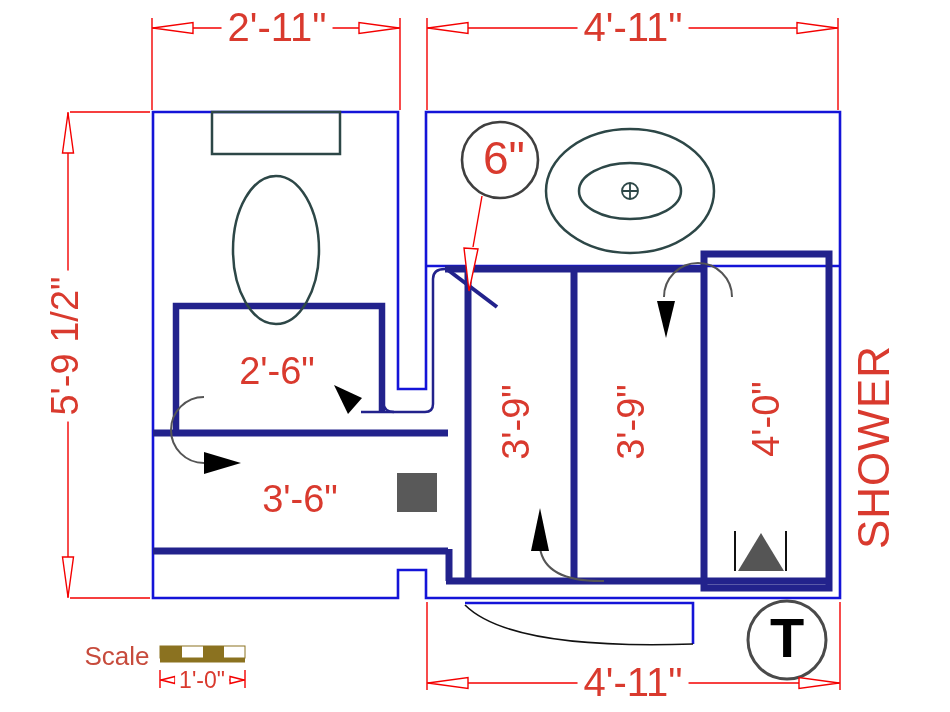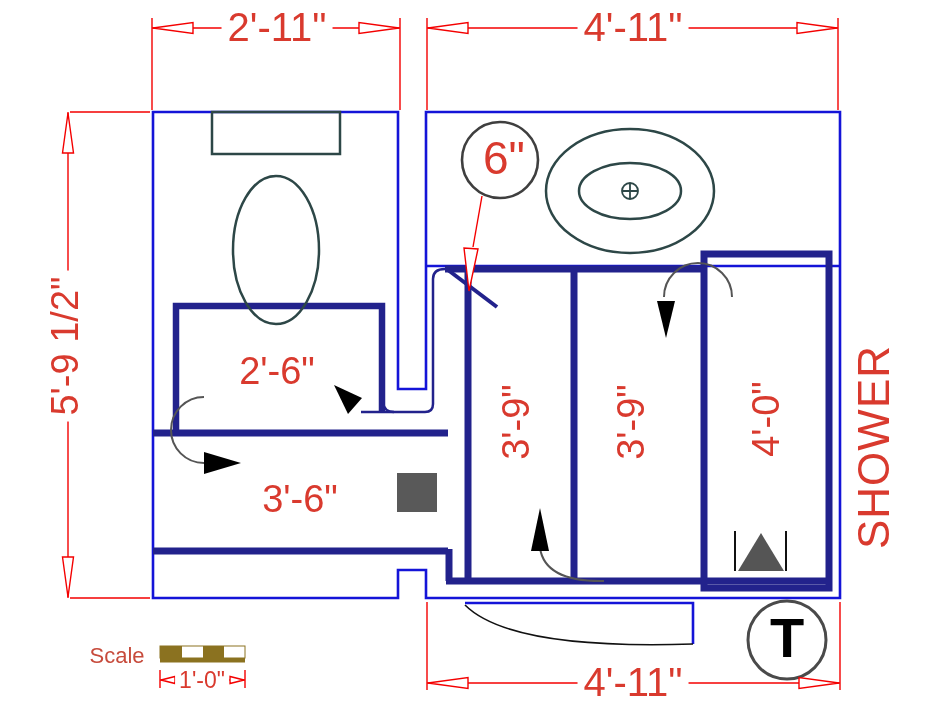--- a/index.html
+++ b/index.html
@@ -12,21 +12,21 @@
     position:absolute;transform:translate(-50%,-50%);
     color:#d93a2e;white-space:nowrap;line-height:1;user-select:none;
   }
   .txt.vert{transform:translate(-50%,-50%) rotate(-90deg);}
   .txt.onLine{background:#ffffff;padding:0 6px;}
   .dim-lg{font-size:40px;}
   .dim-left{font-size:38px;}
   .dim-room{font-size:38px;}
   .dim-callout{font-size:46px;}
   .shower{font-size:44px;letter-spacing:1px;}
-  .scale-label{font-size:22px;color:#c74b3c;}
+  .scale-label{font-size:26px;color:#c74b3c;}
   .scale-dim{font-size:23px;background:#fff;padding:0 4px;}
   .t-label{font-size:56px;font-weight:700;color:#000;}
 </style>
 </head>
 <body>
 
 <div id="stage">
 
   <svg width="950" height="712" viewBox="0 0 950 712">
 

